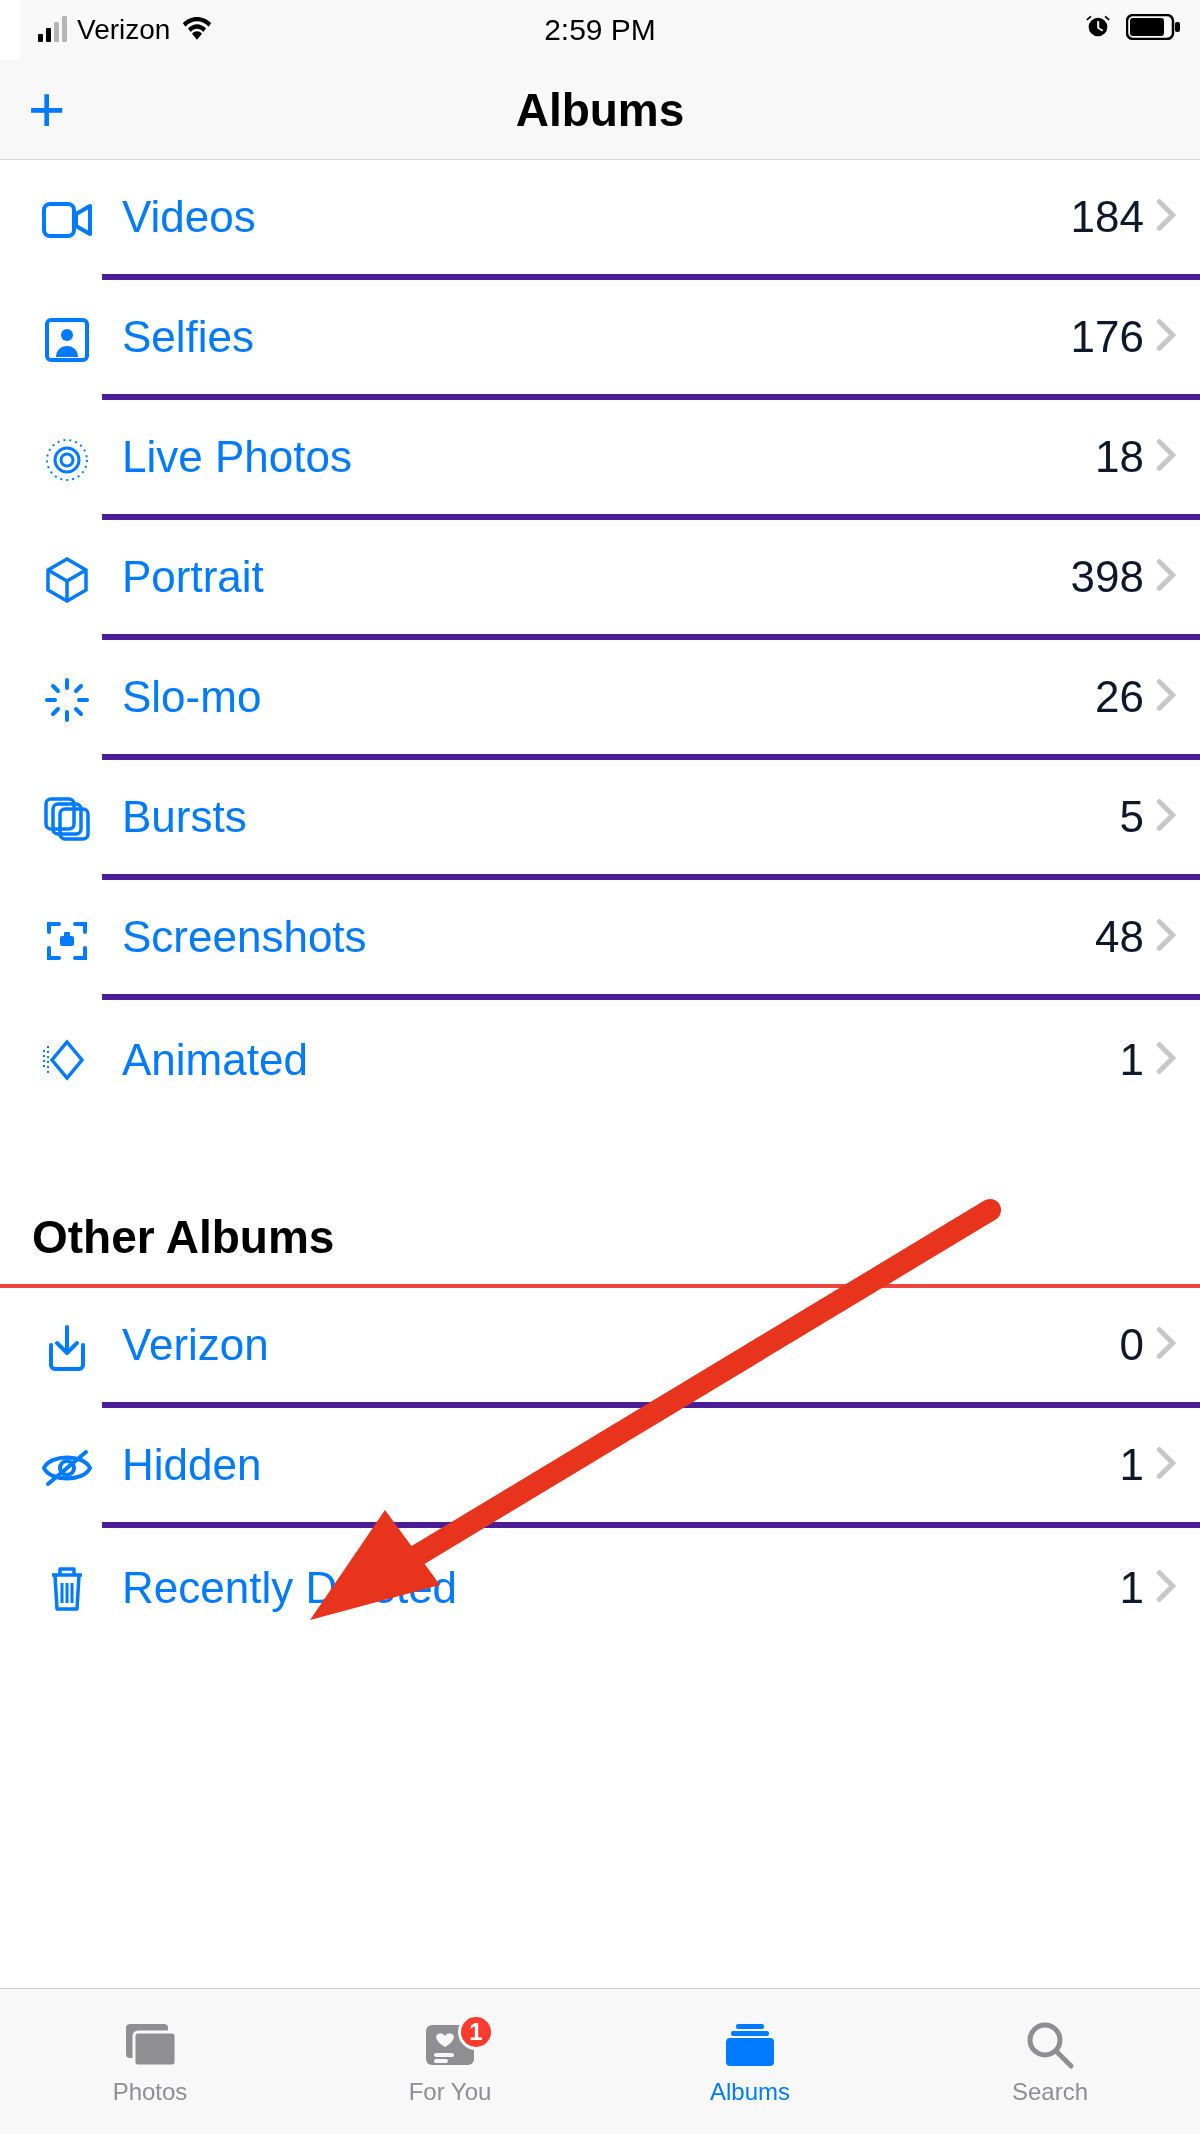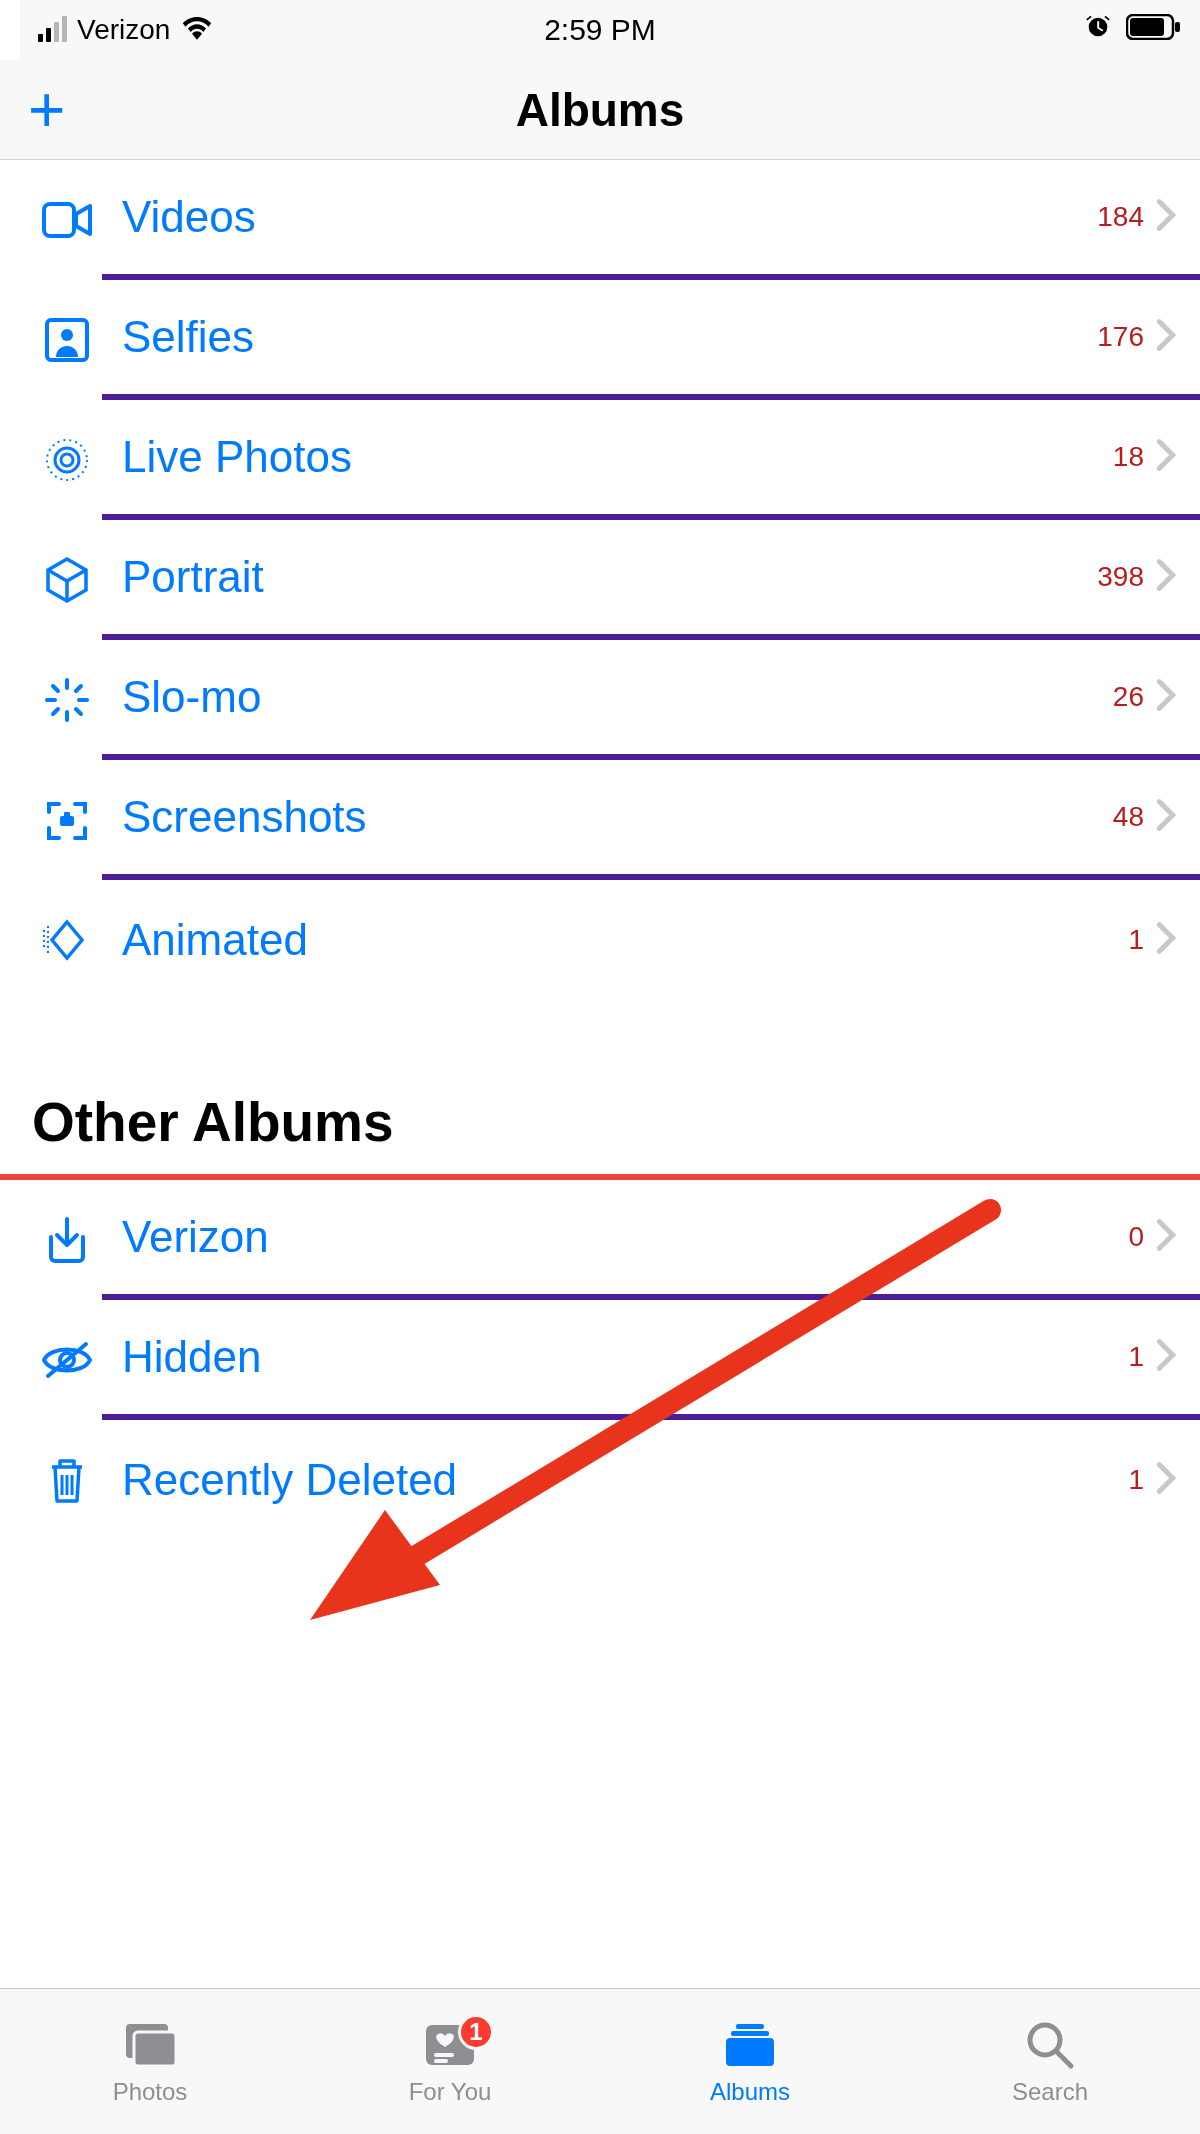--- a/index.html
+++ b/index.html
@@ -82,32 +82,32 @@
     border-bottom:6px solid #4c1d95;
     padding-right:24px;
   }
   .row-label {
     flex:1;
     font-size: 44px;
     color:#007aff;
     padding-left: 20px;
   }
   .row-count {
-    font-size: 28px;
-    color:#b91c1c;
+    font-size: 44px;
+    color:#0f172a;
     margin-right: 12px;
   }
   .chevron { color:#c7c7cc; }
 
   .section-gap { height: 90px; }
   .section-header {
-    font-size: 55px;
+    font-size: 46px;
     font-weight: 800;
     padding: 0 32px 20px 32px;
-    border-bottom:6px solid #ef4444;
+    border-bottom:4px solid #ef4444;
   }
 
   
   .row.no-border .row-body { border-bottom: none; }
 
   
   .tab-bar {
     position:absolute;
     bottom:0; left:0; right:0;
     height:146px;
@@ -274,20 +274,36 @@
     </div>
     <div class="row-body">
       <div class="row-label">Slo-mo</div>
       <div class="row-count">26</div>
       <span class="chevron"><svg width="20" height="34" viewBox="0 0 12 20">
             <path d="M2 2l8 8-8 8" fill="none" stroke="#c7c7cc" stroke-width="3" stroke-linecap="round"></path>
           </svg></span>
     </div>
   </div>
 
+  <div class="row">
+    <div class="row-icon">
+      <svg width="50" height="46" viewBox="0 0 50 46">
+          <rect x="18" y="12" width="28" height="30" rx="5" fill="none" stroke="#007aff" stroke-width="3.5"></rect>
+          <rect x="11" y="7" width="28" height="30" rx="5" fill="none" stroke="#007aff" stroke-width="3.5"></rect>
+          <rect x="4" y="2" width="28" height="30" rx="5" fill="none" stroke="#007aff" stroke-width="3.5"></rect>
+        </svg>
+    </div>
+    <div class="row-body">
+      <div class="row-label">Bursts</div>
+      <div class="row-count">5</div>
+      <span class="chevron"><svg width="20" height="34" viewBox="0 0 12 20">
+            <path d="M2 2l8 8-8 8" fill="none" stroke="#c7c7cc" stroke-width="3" stroke-linecap="round"></path>
+          </svg></span>
+    </div>
+  </div>
 
   <div class="row">
     <div class="row-icon">
       <svg width="48" height="48" viewBox="0 0 48 48">
           <path d="M6 16 V8 H16 M32 8 H42 V16 M42 32 V42 H32 M16 42 H6 V32" fill="none" stroke="#007aff" stroke-width="4" stroke-linecap="round"></path>
           <rect x="17" y="20" width="14" height="10" rx="2" fill="#007aff"></rect>
           <rect x="21" y="16" width="6" height="5" rx="1" fill="#007aff"></rect>
         </svg>
     </div>
     <div class="row-body">

